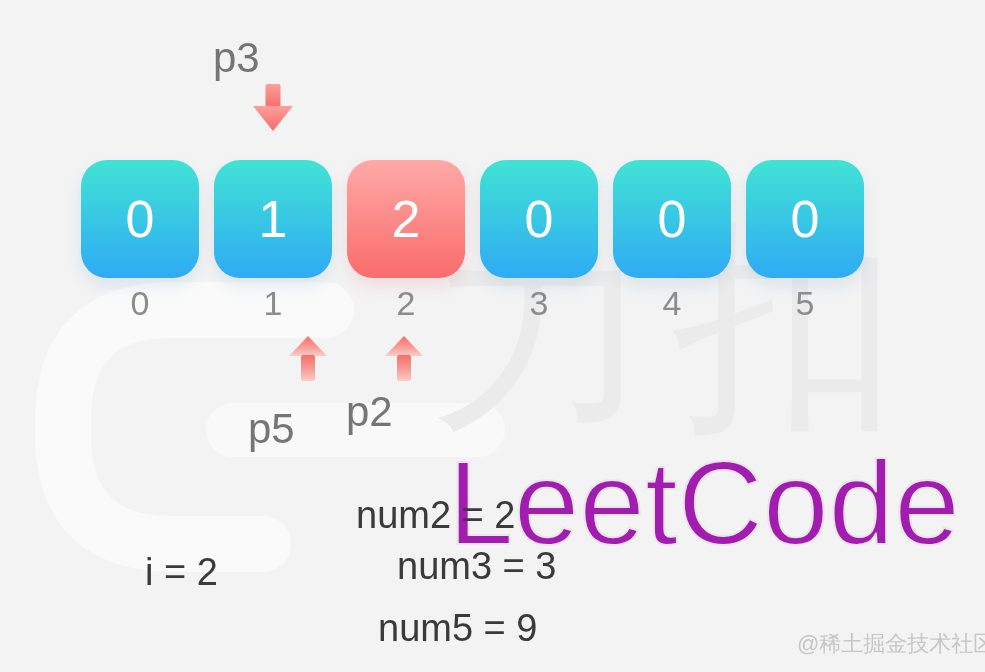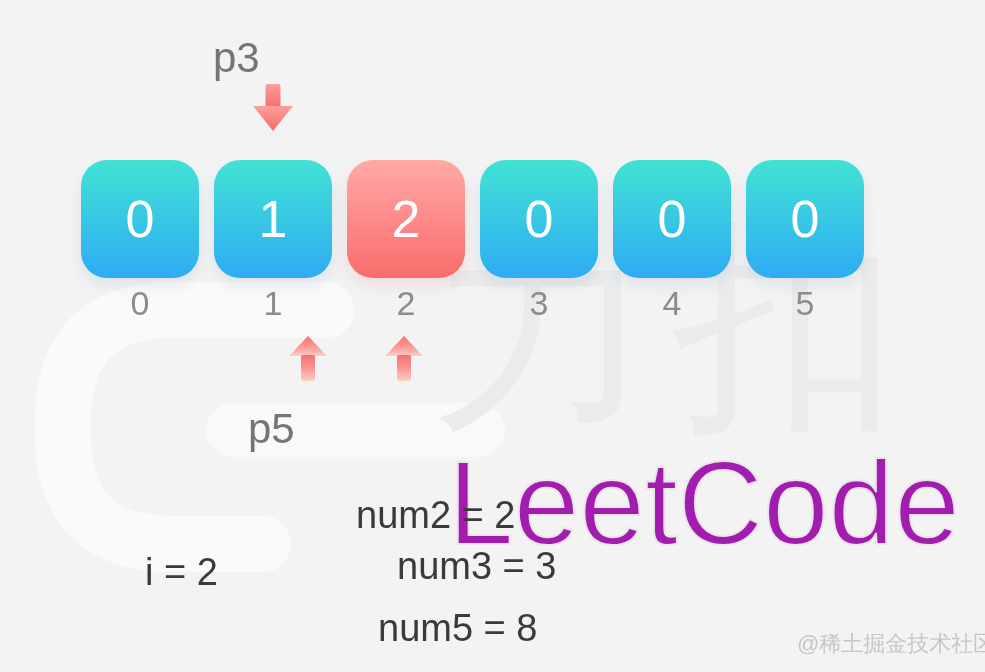--- a/index.html
+++ b/index.html
@@ -140,21 +140,22 @@
         <stop offset="0%" stop-color="#f76e6d"></stop>
         <stop offset="55%" stop-color="#fa9b97"></stop>
         <stop offset="100%" stop-color="#fdccc7"></stop>
       </linearGradient>
     </defs>
     <polygon points="20,1 1,21 39,21" fill="url(#ug2)"></polygon>
     <rect x="13" y="20" width="14" height="26" rx="2" fill="url(#ug2)"></rect>
   </svg>
 
   <div class="ptr-label" style="left:248px; top:405px;">p5</div>
+  <div class="ptr-label" style="left:346px; top:388px;">p2</div>
 
   <div class="stmt" style="left:145px; top:551px;">i = 2</div>
   <div class="stmt" style="left:356px; top:483px;margin-top:11px;">num2 = 2</div>
   <div class="stmt" style="left:397px; top:545px;">num3 = 3</div>
-  <div class="stmt" style="left:378px; top:607px;">num5 = 8</div>
+  <div class="stmt" style="left:378px; top:607px;">num5 = 9</div>
 
   <div class="credit">@稀土掘金技术社区</div>
 
 </div>
 
 </body></html>

